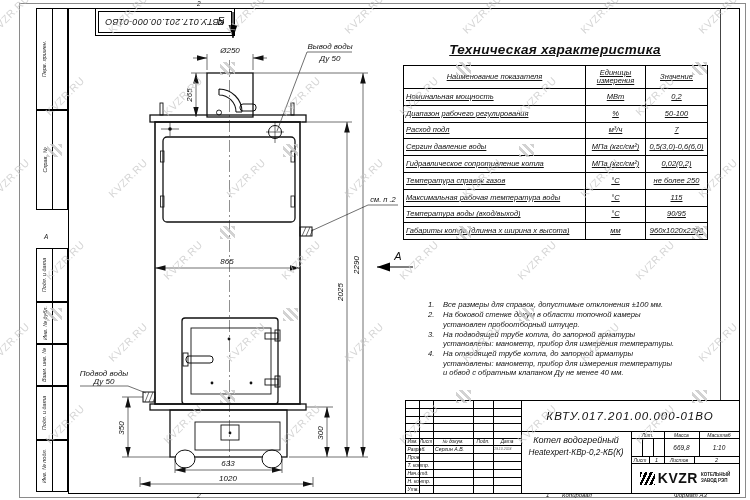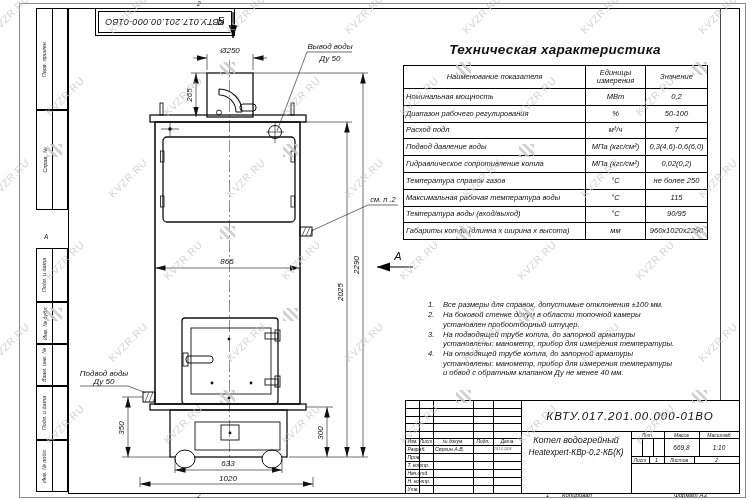--- a/index.html
+++ b/index.html
@@ -15,21 +15,21 @@
   
   .mbox{position:absolute;left:36px;width:32px;border:1px solid #000;display:flex;box-sizing:border-box;}
   .mcol1{width:15px;border-right:1px solid #000;display:flex;align-items:center;justify-content:center;overflow:visible;}
   .mlabel{transform:rotate(-90deg);white-space:nowrap;font-size:5.5px;font-style:italic;color:#222;}
   
   .corner-stamp{position:absolute;left:95px;top:8px;width:140px;height:28px;border:1.3px solid #000;box-sizing:border-box;display:flex;align-items:stretch;}
   .corner-inner{margin:2px;border:1px solid #000;flex:1;display:flex;align-items:center;justify-content:center;}
   .corner-text{transform:rotate(180deg);font-size:9px;font-style:italic;letter-spacing:.3px;white-space:nowrap;}
   .zone{position:absolute;font-size:6.5px;font-style:italic;color:#222;}
   
-  #tech{position:absolute;left:403px;top:42px;width:304px;}
+  #tech{position:absolute;left:403px;top:42px;width:304px;text-decoration:underline;}
   #tech-title{text-align:center;font-size:13.5px;font-style:italic;font-weight:bold;letter-spacing:.3px;margin-bottom:8px;}
   #tech table{border-collapse:collapse;width:304px;table-layout:fixed;}
   #tech td,#tech th{border:1px solid #000;font-size:7.5px;font-style:italic;font-weight:normal;padding:0 2px;line-height:1.1;}
   #tech th{height:22px;text-align:center;}
   #tech td{height:15.8px;}
   #tech td.c{text-align:center;}
   
   #notes{position:absolute;left:428px;top:300px;width:252px;font-size:7.6px;font-style:italic;line-height:1.22;}
   .note{display:flex;margin-bottom:1px;}
   .note-num{width:15px;flex:none;}
@@ -246,23 +246,23 @@
             <td class="">Диапазон рабочего регулирования</td>
             <td class="c">%</td>
             <td class="c">50-100</td>
           </tr>
           <tr>
             <td class="">Расход подл</td>
             <td class="c">м³/ч</td>
             <td class="c">7</td>
           </tr>
           <tr>
-            <td class="">Подвод давление воды</td>
+            <td class="">Сергин давление воды</td>
             <td class="c">МПа (кгс/см²)</td>
-            <td class="c">0,3(4,6)-0,6(6,0)</td>
+            <td class="c">0,5(3,0)-0,6(6,0)</td>
           </tr>
           <tr>
             <td class="">Гидравлическое сопротивление котла</td>
             <td class="c">МПа (кгс/см²)</td>
             <td class="c">0,02(0,2)</td>
           </tr>
           <tr>
             <td class="">Температура справок газов</td>
             <td class="c">°С</td>
             <td class="c">не более 250</td>
@@ -359,20 +359,28 @@
       </div>
     <div class="tb-txt ctr" style="left:225px;top:30px;width:33px;height:7px;font-size:5px;">Лит.</div>
     <div class="tb-txt ctr" style="left:258px;top:30px;width:35px;height:7px;font-size:5px;">Масса</div>
     <div class="tb-txt ctr" style="left:293px;top:30px;width:40px;height:7px;font-size:5px;">Масштаб</div>
     <div class="tb-txt ctr" style="left:258px;top:37px;width:35px;height:18px;font-size:6.5px;">669,8</div>
     <div class="tb-txt ctr" style="left:293px;top:37px;width:40px;height:18px;font-size:6.5px;">1:10</div>
     <div class="tb-txt ctr" style="left:225px;top:55px;width:18px;height:7px;font-size:5px;">Лист</div>
     <div class="tb-txt ctr" style="left:243px;top:55px;width:15px;height:7px;font-size:5.5px;">1</div>
     <div class="tb-txt ctr" style="left:258px;top:55px;width:30px;height:7px;font-size:5px;">Листов</div>
     <div class="tb-txt ctr" style="left:288px;top:55px;width:45px;height:7px;font-size:5.5px;">2</div>
+    <div id="tb-logo">
+      <div class="logo-glyph"></div>
+      <span class="logo-word">KVZR</span>
+      <div class="logo-small">
+        <div>КОТЕЛЬНЫЙ</div>
+        <div>ЗАВОД РЭП</div>
+      </div>
+    </div>
   </div>
 
   <span class="bottom-label" style="left:546px;top:492px;">1</span>
   <span class="bottom-label" style="left:562px;top:492px;">Копировал</span>
   <span class="bottom-label" style="left:674px;top:492px;">Формат А3</span>
 
   <div id="wm">
       <span class="wmt" style="left: -15px; top: 8px;">KVZR.RU</span>
       <span class="wmt" style="left: 103px; top: 8px;">KVZR.RU</span>
       <span class="wmt" style="left: 221px; top: 8px;">KVZR.RU</span>

